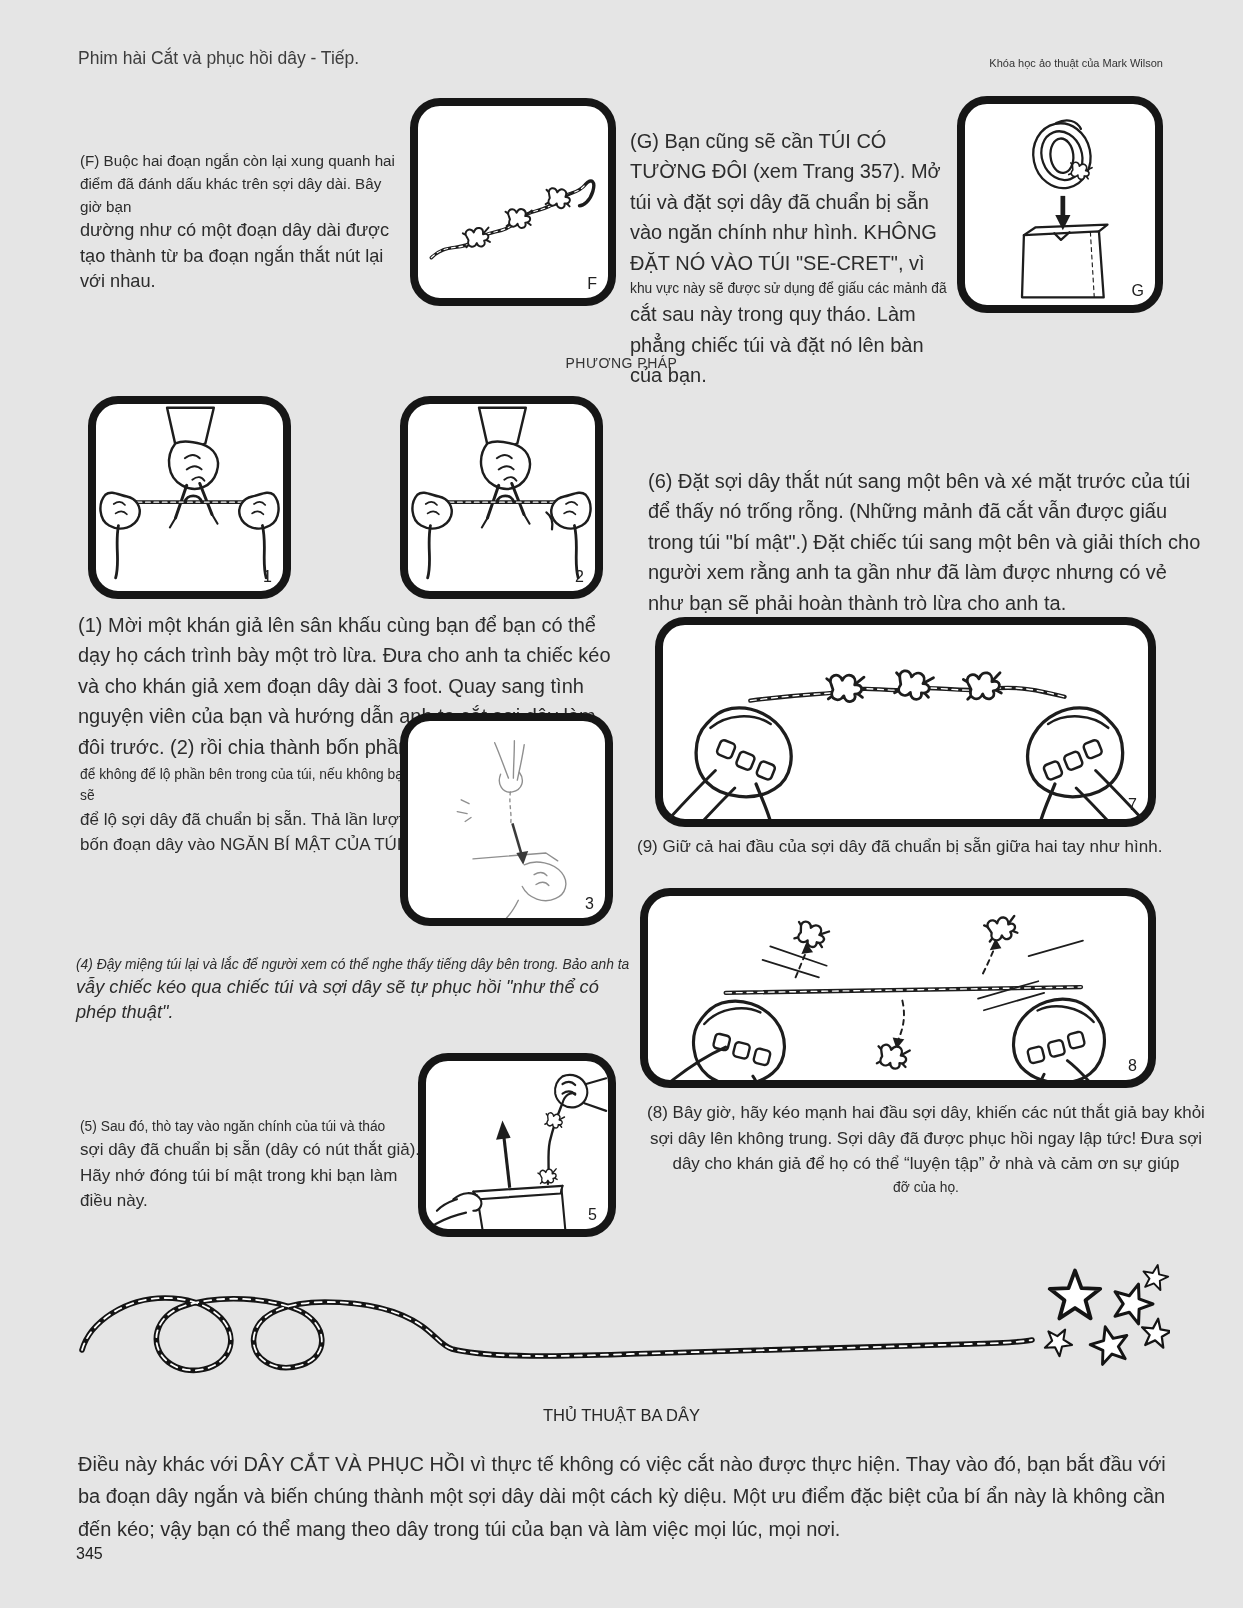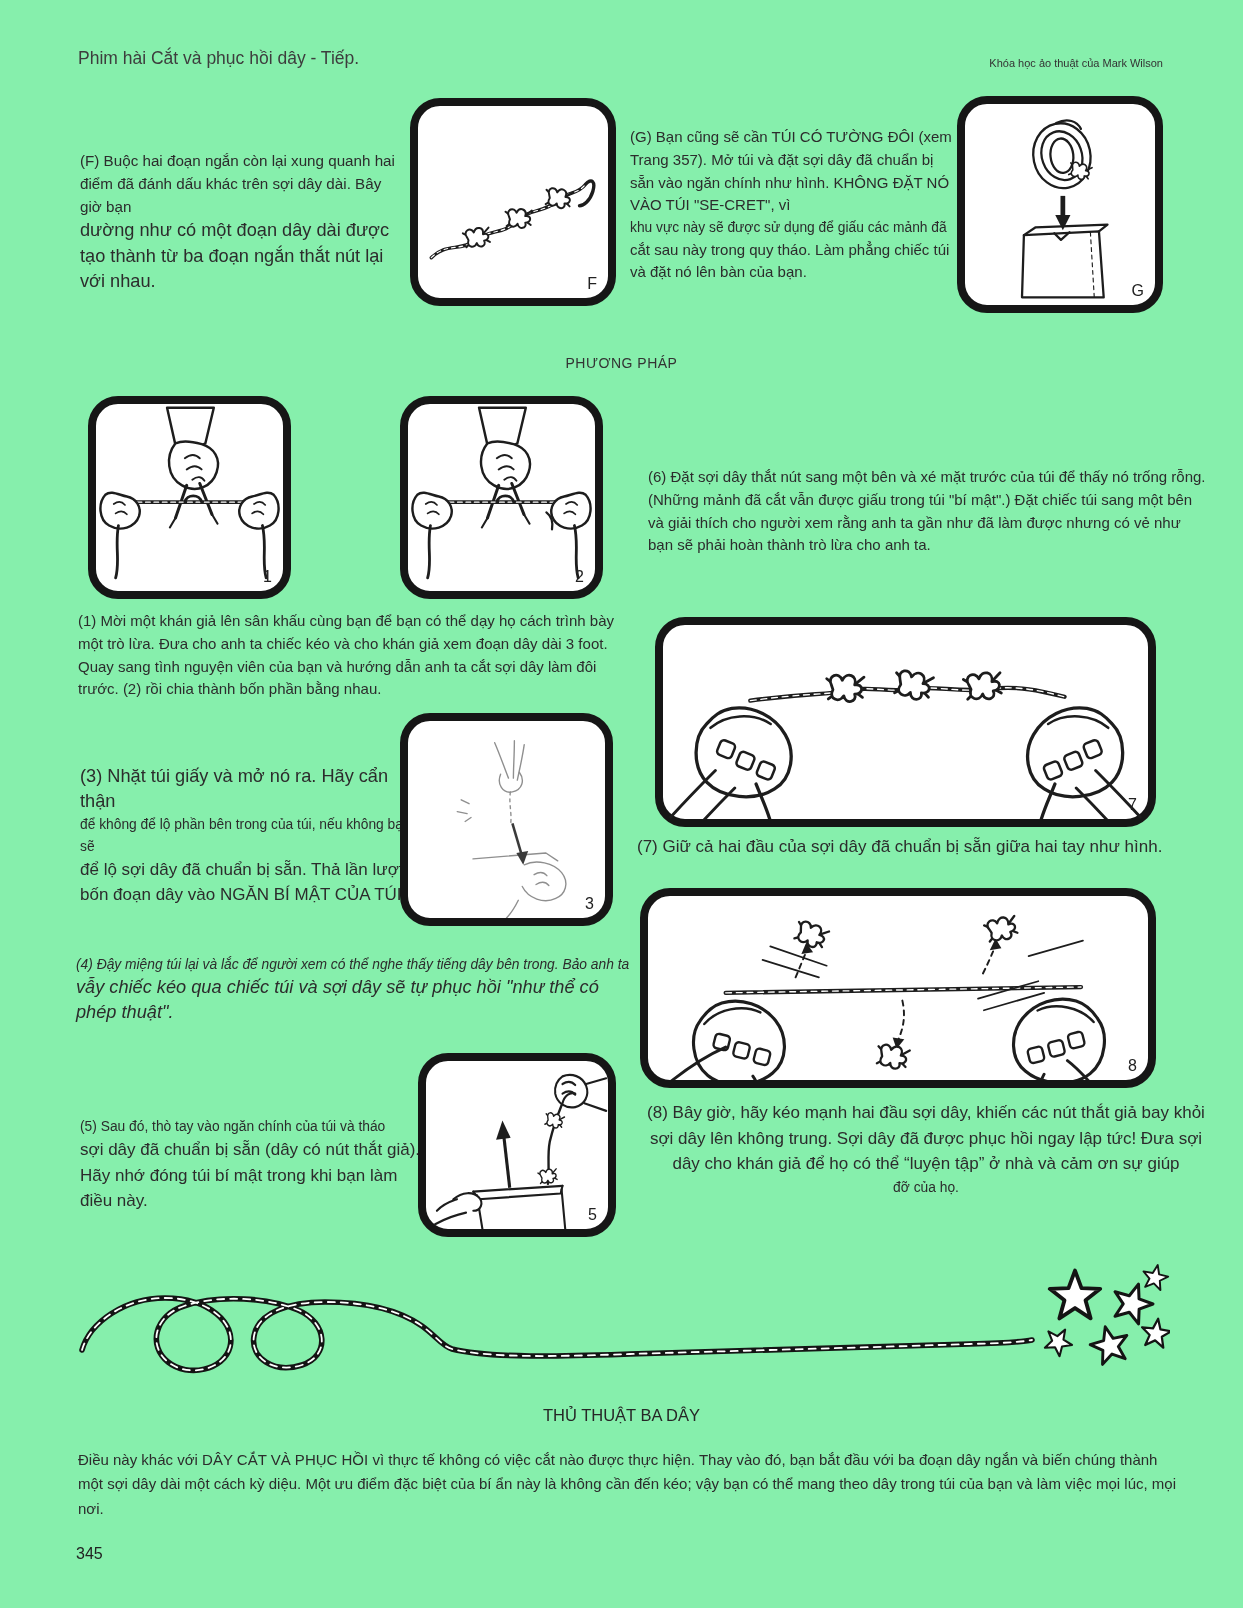--- a/index.html
+++ b/index.html
@@ -1,22 +1,22 @@
 <!DOCTYPE html>
 <html><head>
 <meta charset="utf-8">
 <style>
   html,body{margin:0;padding:0;background:#ffffff;}
-  .page{position:relative;width:1243px;height:1608px;background:#86efac;
+  .page{position:relative;width:1243px;height:1608px;background:#e5e5e5;
         font-family:"Liberation Sans",sans-serif;color:#2c2c2c;overflow:hidden;}
   .txt{position:absolute;color:#2c2c2c;}
   .txt span{display:block;}
   .t14{font-size:13.8px;line-height:1.55;}
   .t15{font-size:15.2px;line-height:1.5;}
-  .t16{font-size:15px;line-height:1.52;}
+  .t16{font-size:20px;line-height:1.52;}
   .t17{font-size:17px;line-height:1.5;}
   .t18{font-size:18.2px;line-height:1.38;}
   .hdrL{font-size:17.5px;color:#3d3d3d;}
   .hdrR{font-size:11px;color:#333;}
   .panel{position:absolute;border:8px solid #161616;border-radius:30px;background:#fff;box-sizing:border-box;}
   .panel svg{position:absolute;left:0;top:0;width:100%;height:100%;}
   .plabel{position:absolute;right:11px;bottom:5px;font-size:16px;color:#222;}
   .center{left:0;right:0;text-align:center;}
   .method{font-size:14px;letter-spacing:.5px;color:#333;}
   .h2{font-size:16.5px;color:#262626;}
@@ -142,21 +142,20 @@
         <path d="M96,164 C104,184 110,196 112,208 M404,164 C396,184 390,196 388,208" stroke-width="3.4"></path>
       </g>
       <use href="#knot" transform="translate(188,65) scale(1.6)"></use>
       <use href="#knot" transform="translate(258,62) scale(1.6) rotate(10)"></use>
       <use href="#knot" transform="translate(330,63) scale(1.6) rotate(-8)"></use>
     </svg>
     <span class="plabel">7</span>
   </div>
 
   <div class="txt" style="left:80px;top:764px;width:340px;">
-    <span class="t18">(3) Nhặt túi giấy và mở nó ra. Hãy cẩn thận</span>
     <span class="t14">để không để lộ phần bên trong của túi, nếu không bạn sẽ</span>
     <span class="t17">để lộ sợi dây đã chuẩn bị sẵn. Thả lần lượt bốn đoạn dây vào NGĂN BÍ MẬT CỦA TÚI.</span>
   </div>
 
   <div class="panel" style="left:400px;top:713px;width:213px;height:213px;">
     <svg viewBox="0 0 200 200" preserveAspectRatio="none">
       <g fill="none" stroke="#8f8f8f" stroke-width="1.4" stroke-linecap="round" stroke-linejoin="round">
         <path d="M88,22 C94,36 98,48 102,58 M108,20 C108,34 107,48 107,58 M118,24 C116,38 113,50 111,60"></path>
         <path d="M94,54 C90,64 96,74 106,72 C116,70 119,60 113,52"></path>
         <path d="M104,72 C102,84 106,94 104,106" stroke-dasharray="3,4"></path>
@@ -165,21 +164,21 @@
         <path d="M118,146 C130,140 148,144 156,154 C164,164 160,176 150,180 C138,186 122,180 116,168"></path>
         <path d="M128,156 q8,-5 13,1 M130,166 q8,-5 13,1"></path>
         <path d="M112,182 C108,190 104,196 100,200"></path>
       </g>
       <line x1="106" y1="104" x2="116" y2="138" stroke="#3a3a3a" stroke-width="2.6"></line>
       <polygon points="110,134 122,132 117,146" fill="#3a3a3a"></polygon>
     </svg>
     <span class="plabel">3</span>
   </div>
 
-  <div class="txt t17" style="left:637px;top:834px;width:574px;">(7) Giữ cả hai đầu của sợi dây đã chuẩn bị sẵn giữa hai tay như hình.</div>
+  <div class="txt t17" style="left:637px;top:834px;width:574px;">(9) Giữ cả hai đầu của sợi dây đã chuẩn bị sẵn giữa hai tay như hình.</div>
 
   <div class="txt" style="left:76px;top:954px;width:556px;font-style:italic;">
     <span class="t14">(4) Đậy miệng túi lại và lắc để người xem có thể nghe thấy tiếng dây bên trong. Bảo anh ta</span>
     <span class="t18">vẫy chiếc kéo qua chiếc túi và sợi dây sẽ tự phục hồi "như thể có phép thuật".</span>
   </div>
 
   <div class="panel" style="left:640px;top:888px;width:516px;height:200px;">
     <svg viewBox="0 0 515 190" preserveAspectRatio="none">
       <g fill="none" stroke="#1d1d1d" stroke-linecap="round">
         <path d="M80,100 L446,94" stroke-width="4.4"></path>

